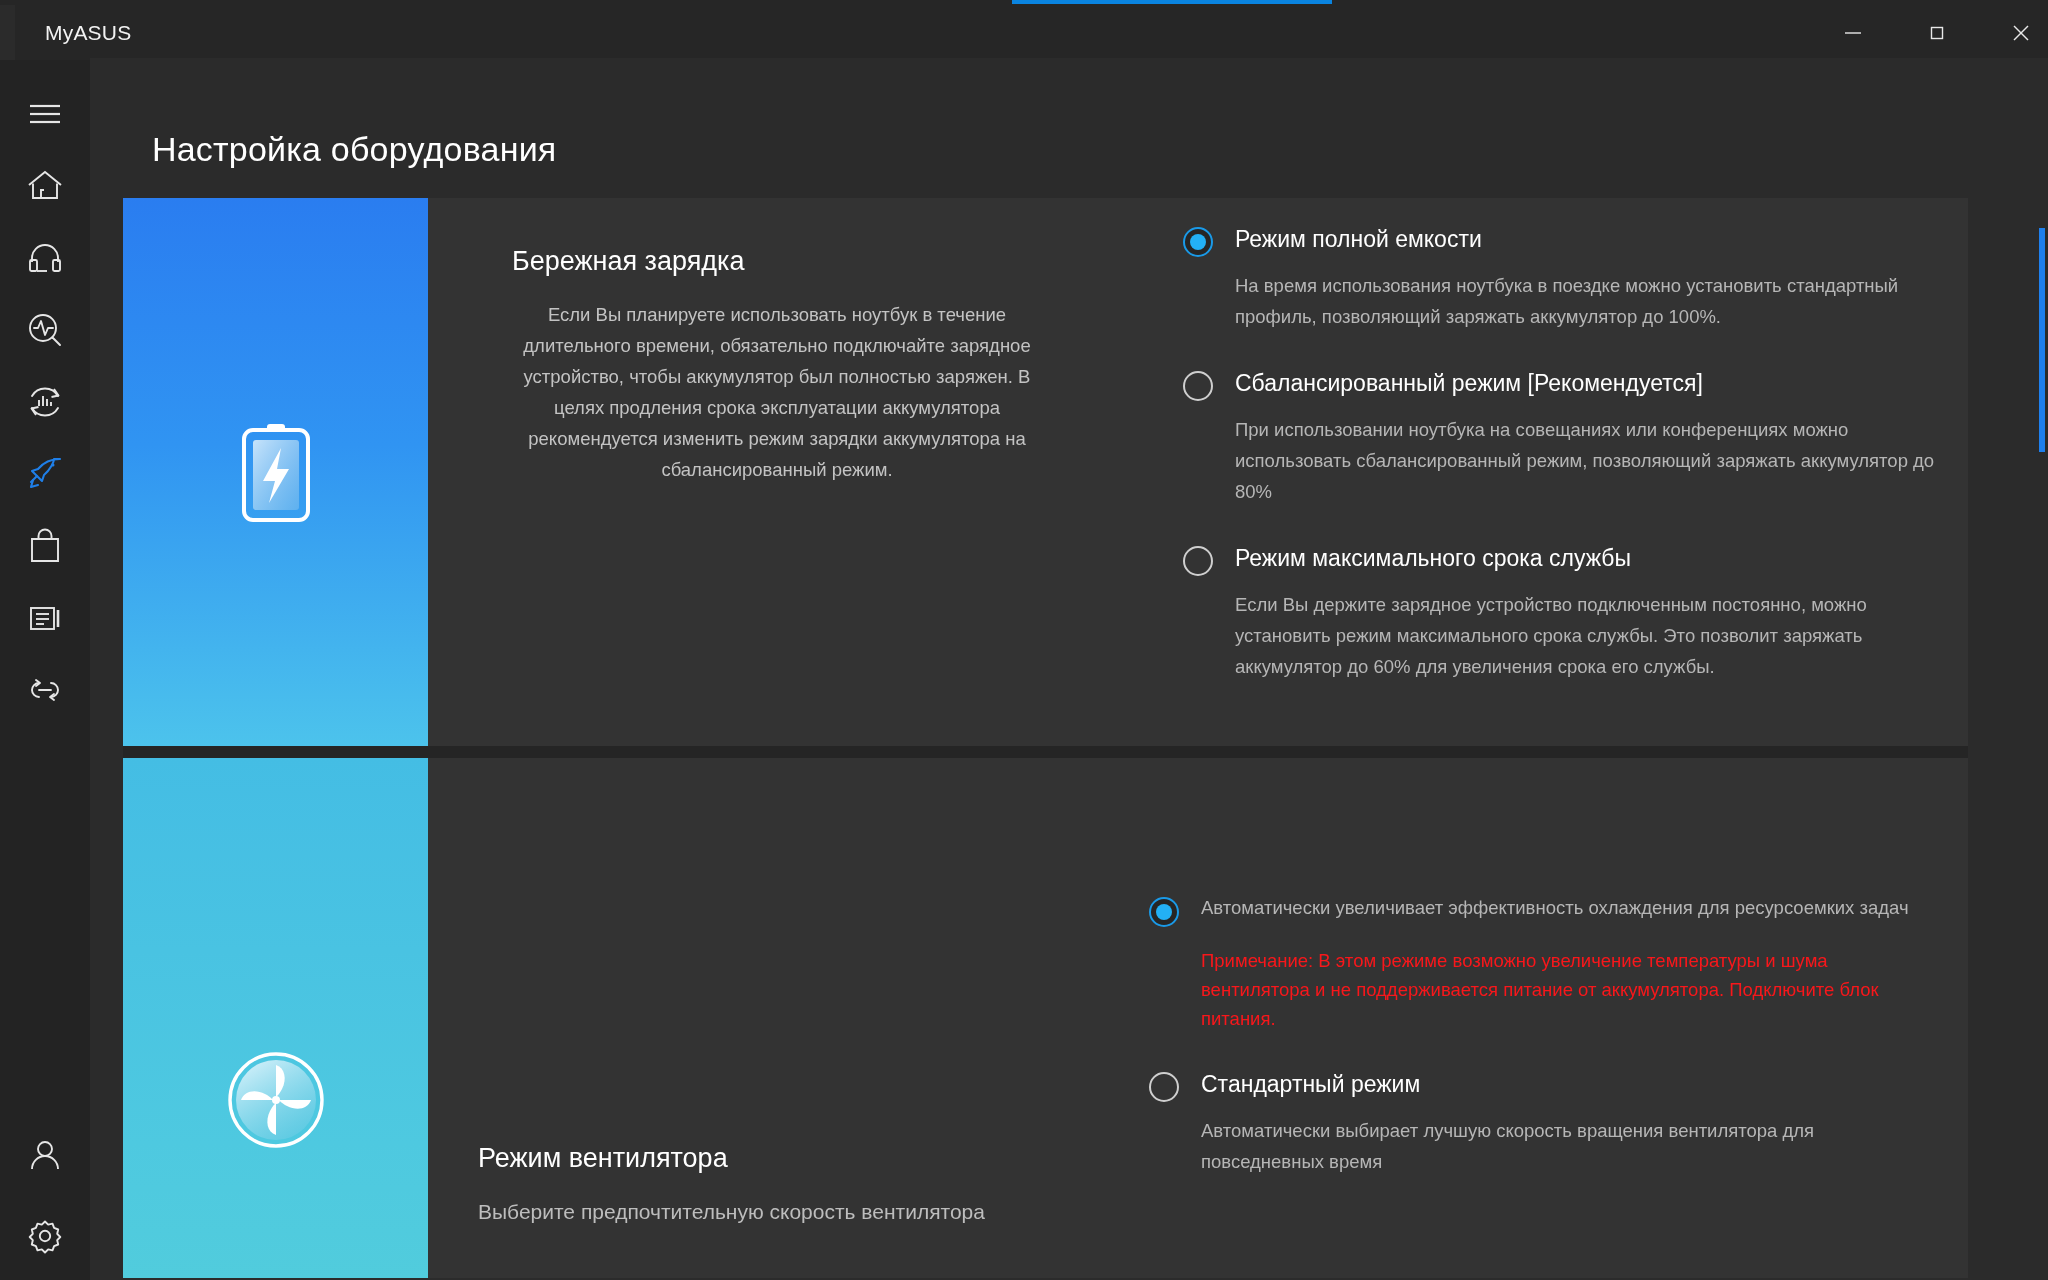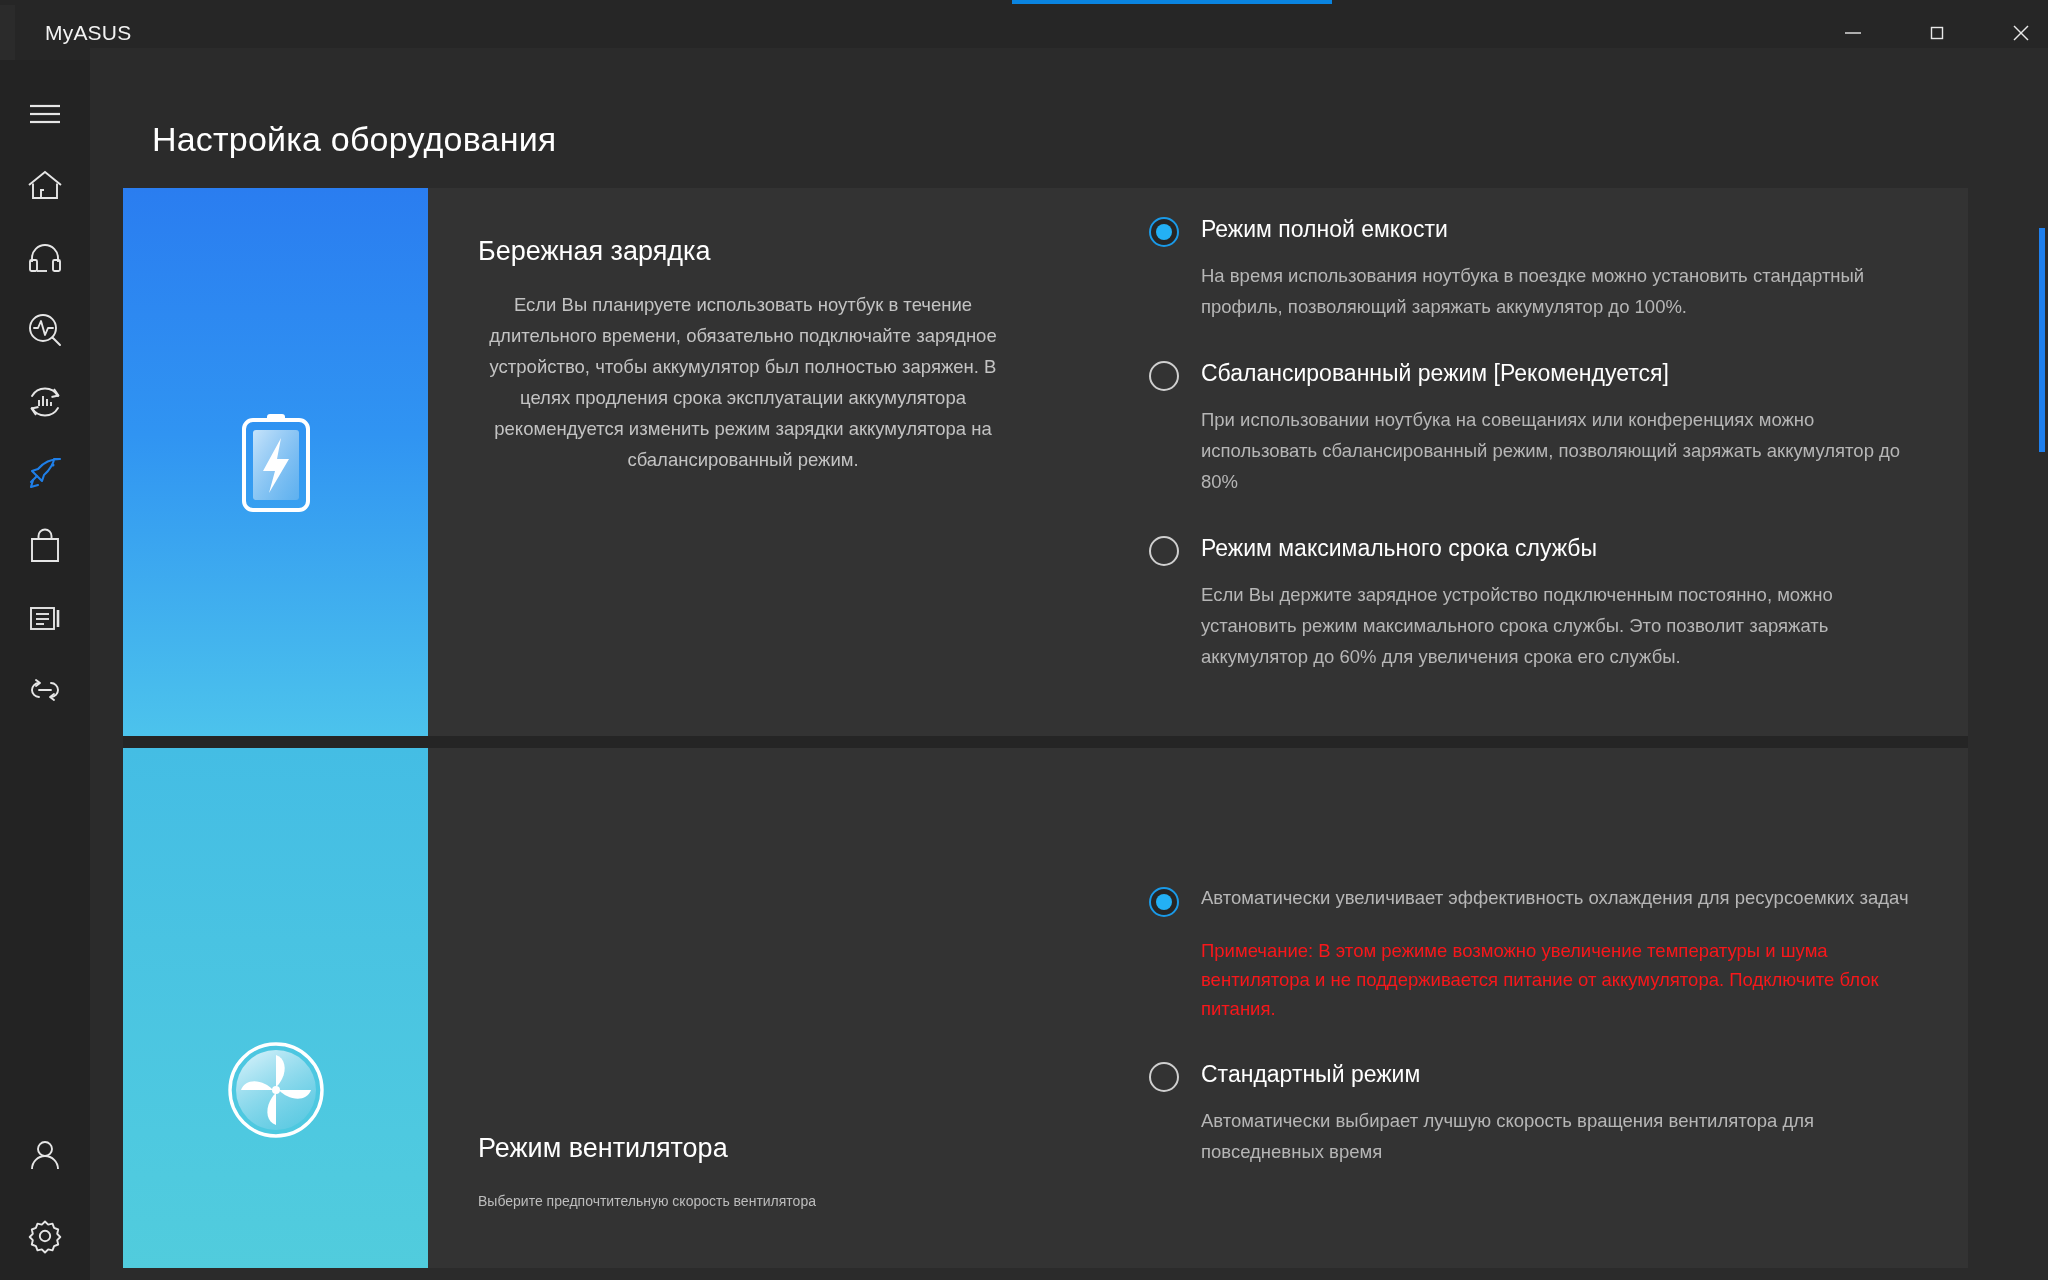--- a/index.html
+++ b/index.html
@@ -61,21 +61,21 @@
     display: flex; align-items: center; justify-content: center;
     cursor: default;
   }
   .nav-icon.first { margin-top: 18px; }
   .nav-icon svg { display: block; }
   .sidebar .spacer { flex: 1 1 auto; }
   .nav-icon.bottom { margin-bottom: 8px; }
 
   
   .content {
-    position: absolute; left: 90px; top: 48px;
+    position: absolute; left: 90px; top: 58px;
     width: 1958px; height: 1220px;
     background: #2b2b2b;
     overflow: hidden;
   }
   .page-title {
     position: absolute; left: 62px; top: 72px;
     color: #ffffff;
     font-size: 34px;
     font-weight: 400;
     letter-spacing: .2px;
@@ -113,40 +113,40 @@
   }
   .col-desc {
     flex: 0 0 700px;
     padding-left: 50px;
   }
   .col-opts {
     flex: 1 1 auto;
     padding-left: 13px;
   }
 
-  .card.battery .col-desc { padding-top: 48px; }
+  .card.battery .col-desc { padding-top: 48px; margin-left: 34px; }
   .card.fan .col-desc { padding-top: 0; position: relative; }
   .card.fan .col-desc .fan-text-block { position: absolute; top: 385px; left: 50px; }
 
   .card-heading {
     color: #ffffff;
     font-size: 27px;
     font-weight: 400;
     margin-bottom: 22px;
   }
   .card-paragraph {
     color: #c3c3c3;
     font-size: 18.5px;
     line-height: 31px;
     max-width: 530px;
     text-align: center;
   }
   .card-subtitle {
     color: #bdbdbd;
-    font-size: 14px;
+    font-size: 21px;
     line-height: 31px;
   }
 
   
   .opt-list.battery-opts { padding-top: 24px; }
   .opt-list.fan-opts { padding-top: 120px; }
 
   .option { position: relative; padding-left: 60px; }
   .option + .option { margin-top: 34px; }
   .opt-head { display: flex; align-items: center; height: 34px; }

